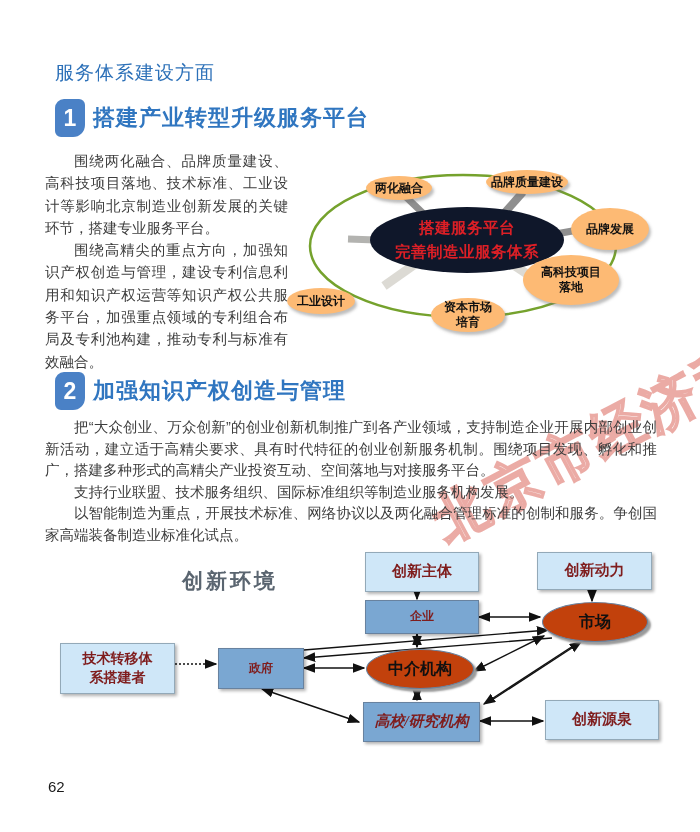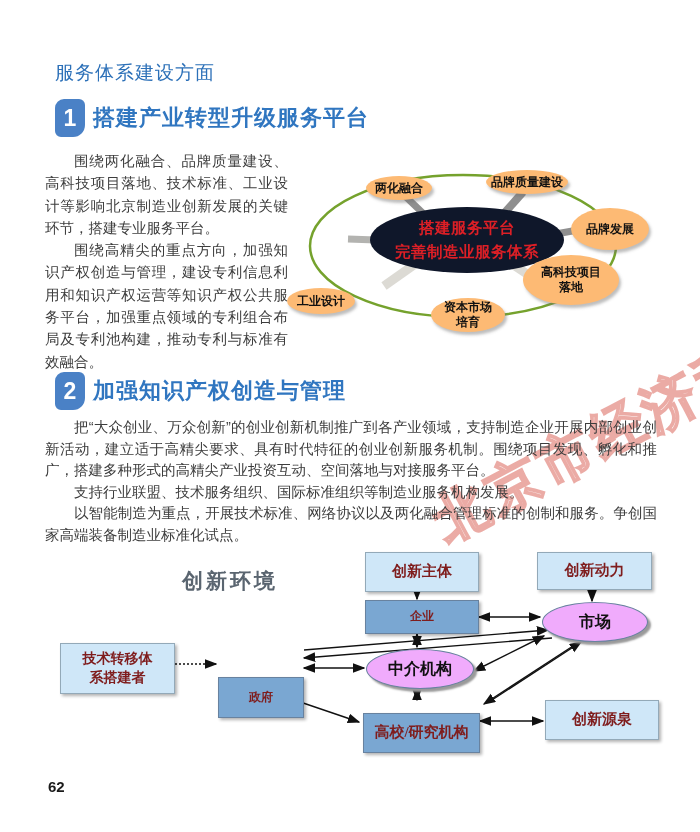--- a/index.html
+++ b/index.html
@@ -58,27 +58,27 @@
     font-size:21px; font-weight:bold; color:#5a6570; letter-spacing:3px;
   }
   .ebox{
     position:absolute; display:flex; align-items:center; justify-content:center;
     font-weight:bold; color:#7f1d1d; text-align:center; line-height:1.3;
     box-shadow:2px 2px 3px rgba(0,0,0,0.30); white-space:pre-line;
   }
   .ebox-light{background:#cfe7f8; border:1px solid #93a9b8; font-size:15px;}
   .ebox-dark{background:#7aa7d2; border:1px solid #68829f; font-size:12px;}
   .eellipse{
-    position:absolute; background:#f0abfc; border:1px solid #68829f; border-radius:50%;
+    position:absolute; background:#c2410c; border:1px solid #68829f; border-radius:50%;
     box-shadow:3px 3px 2px #9a9a9a;
     display:flex; align-items:center; justify-content:center;
     font-weight:bold; font-size:16px; color:#101010;
   }
   .page-num{position:absolute; left:48px; top:778px; z-index:2;
-    font-size:15px; color:#1a1a1a; font-weight:bold;}
+    font-size:15px; color:#1a1a1a; font-weight:normal;}
 </style>
 </head>
 <body>
 
 <div class="page">
 
   <div class="watermark">北京市经济和信息化委员会</div>
 
   <div class="page-title">服务体系建设方面</div>
 
@@ -155,20 +155,20 @@
 
       <line x1="440" y1="176" x2="503" y2="176" stroke="#111" stroke-width="1.4" marker-start="url(#ah)" marker-end="url(#ah)"></line>
     </svg>
     <div class="eco-title">创新环境</div>
     <div class="ebox ebox-light" style="left:325px; top:7px; width:112px; height:38px;">创新主体</div>
     <div class="ebox ebox-light" style="left:497px; top:7px; width:113px; height:36px;">创新动力</div>
     <div class="ebox ebox-dark" style="left:325px; top:55px; width:112px; height:32px;">企业</div>
     <div class="eellipse" style="left:502px; top:57px; width:104px; height:38px;">市场</div>
     <div class="ebox ebox-light" style="left:20px; top:98px; width:113px; height:49px; font-size:14px;">技术转移体
 系搭建者</div>
-    <div class="ebox ebox-dark" style="left:178px; top:103px; width:84px; height:39px;margin-top:29px;">政府</div>
+    <div class="ebox ebox-dark" style="left:178px; top:103px; width:84px; height:39px;">政府</div>
     <div class="eellipse" style="left:326px; top:104px; width:106px; height:38px;">中介机构</div>
-    <div class="ebox ebox-dark" style="left:323px; top:168px; width:115px; height:38px; font-size:15px;">高校/研究机构</div>
+    <div class="ebox ebox-dark" style="left:323px; top:157px; width:115px; height:38px; font-size:15px;font-style:italic;">高校/研究机构</div>
     <div class="ebox ebox-light" style="left:505px; top:155px; width:112px; height:38px;">创新源泉</div>
   </div>
 
   <div class="page-num">62</div>
 </div>
 
 </body></html>

